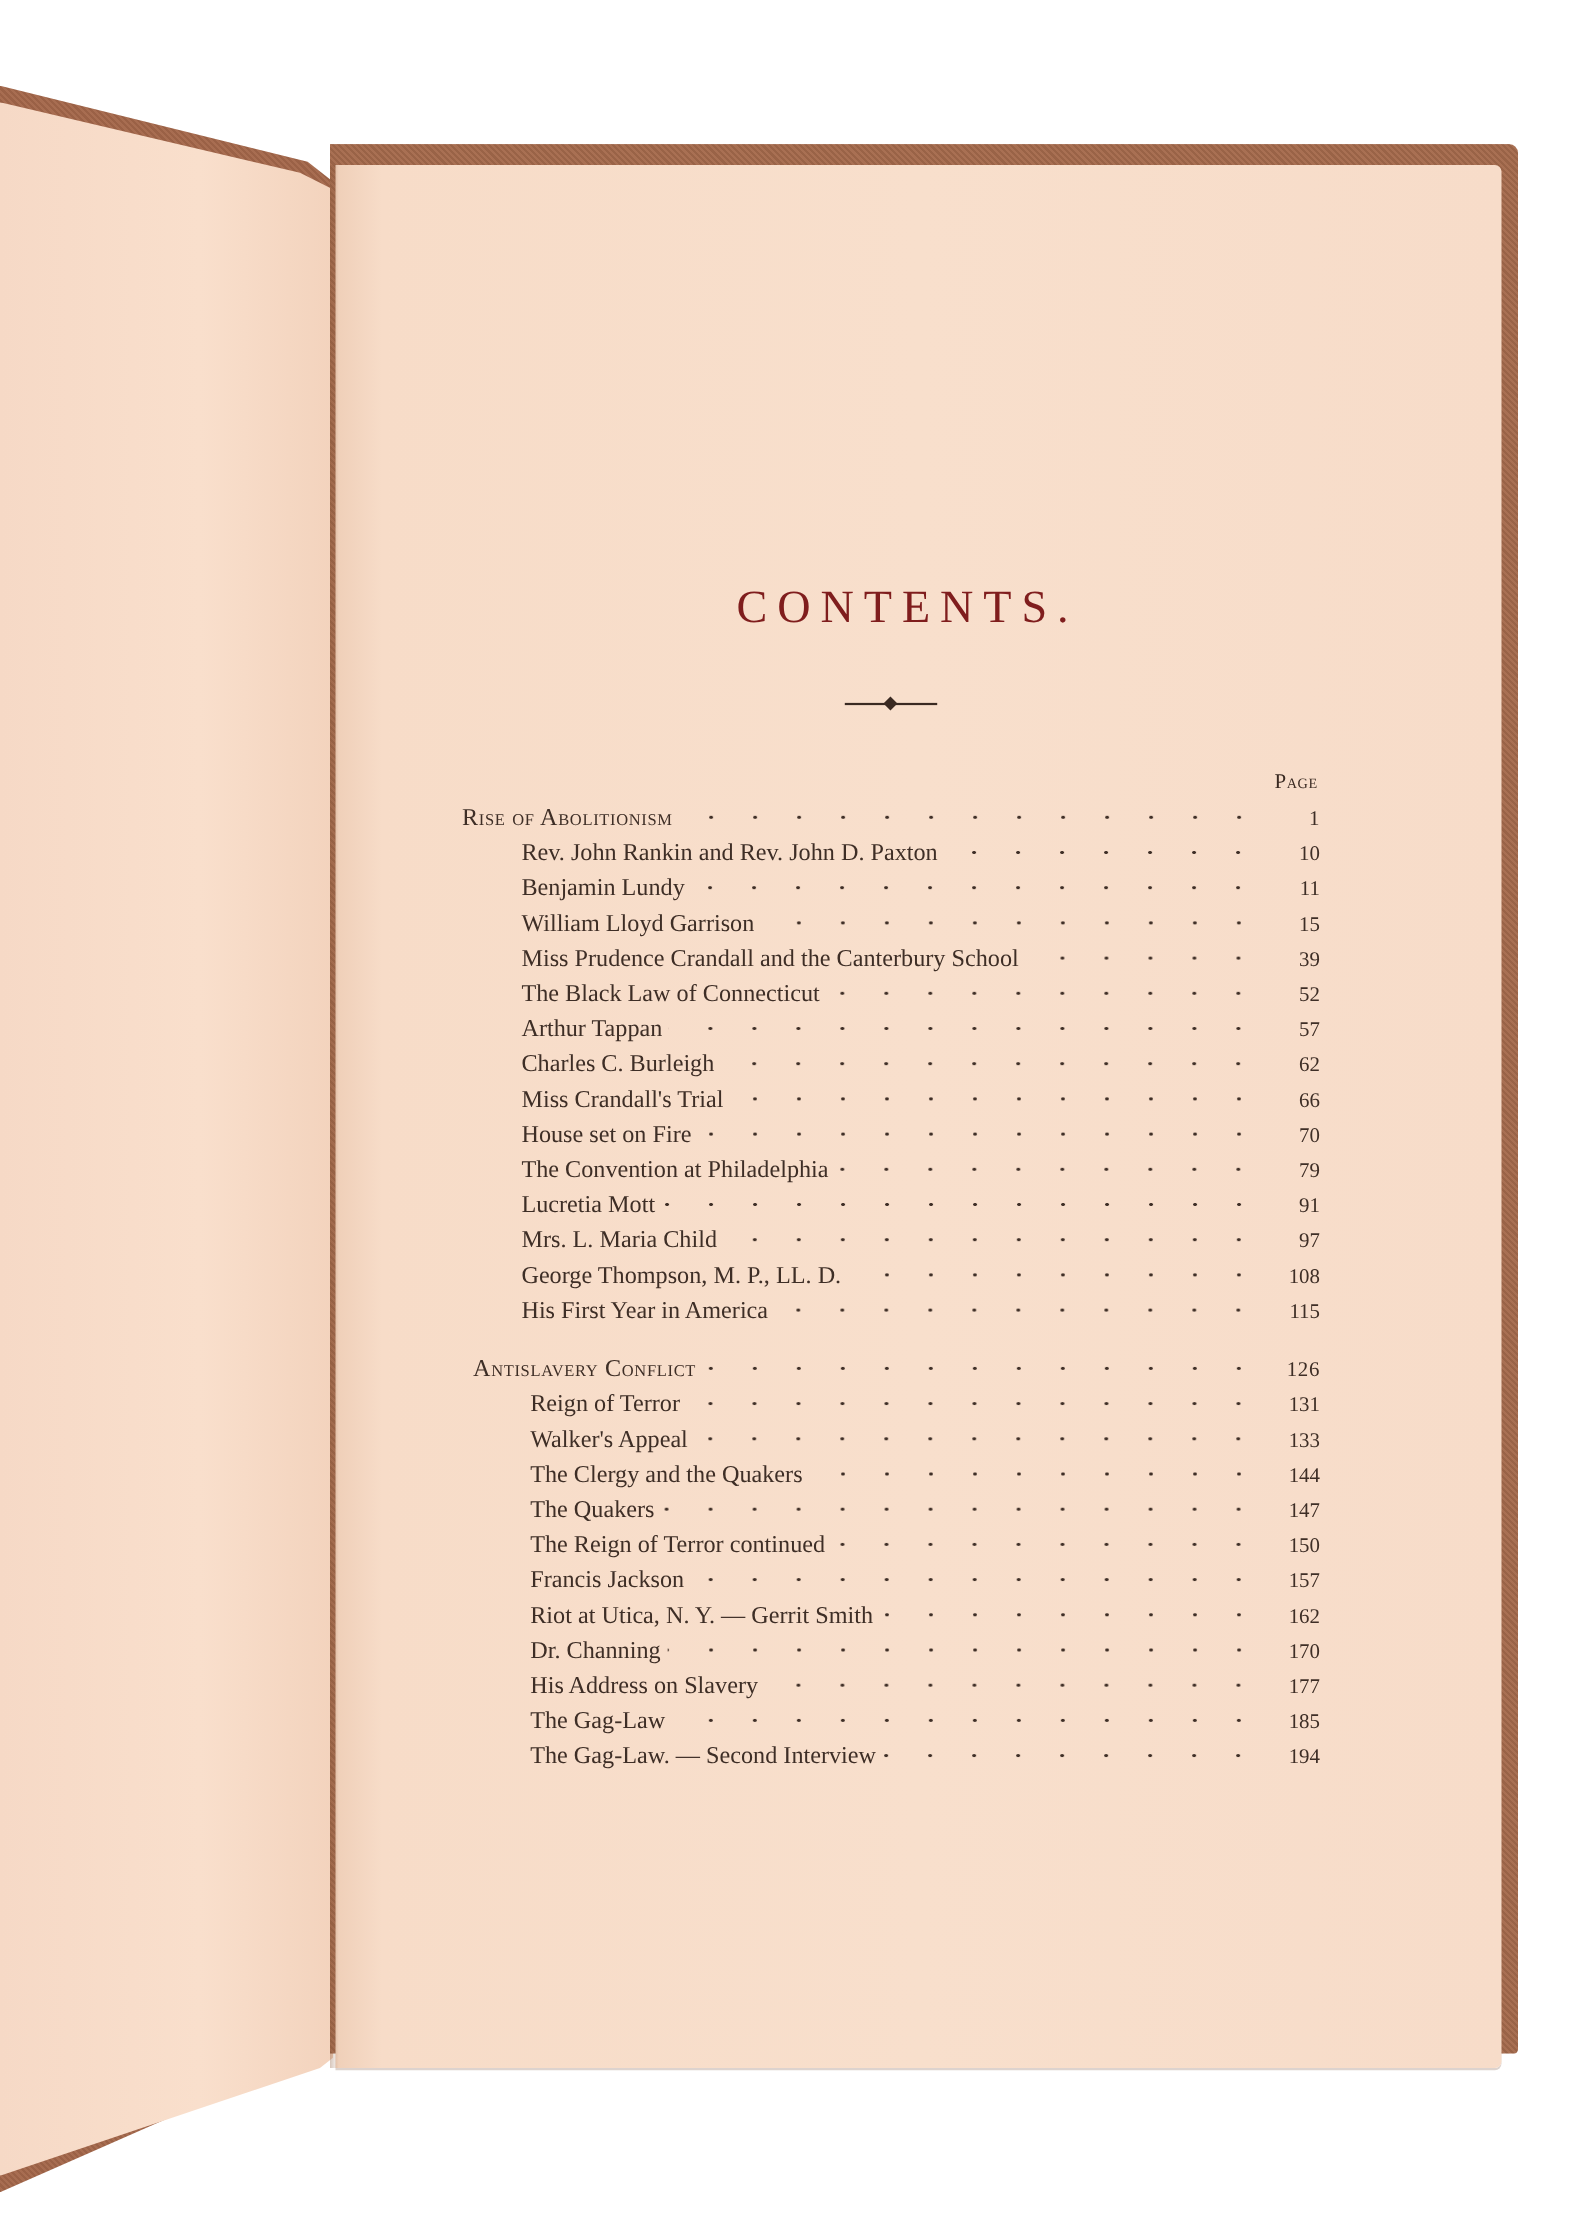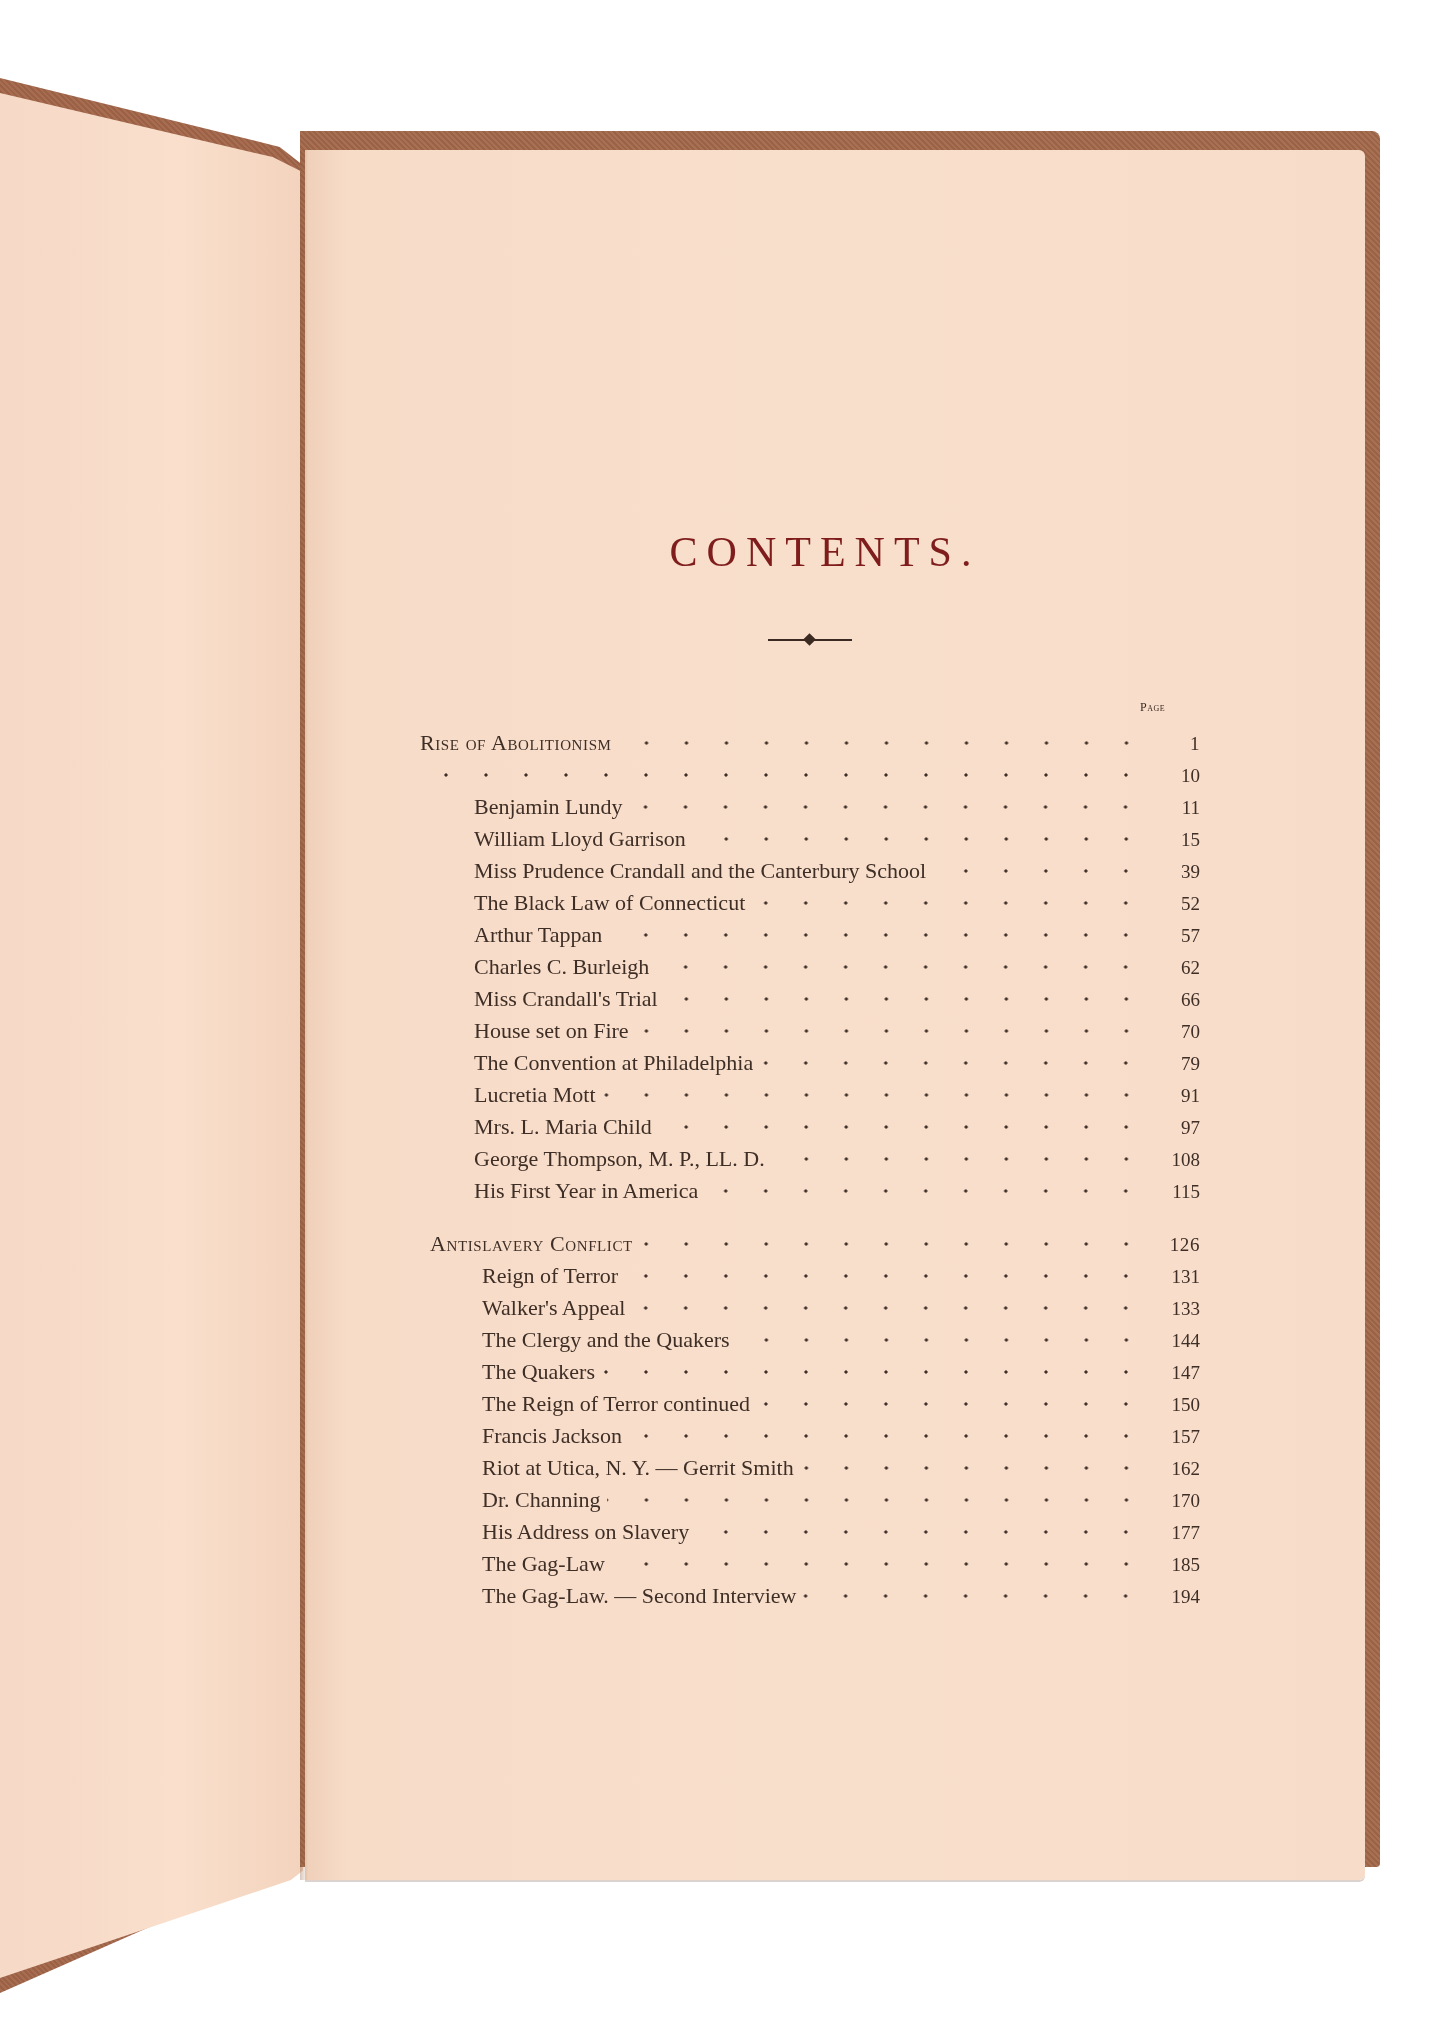--- a/index.html
+++ b/index.html
@@ -37,22 +37,22 @@
   
   .title {
     position: absolute; left: 600px; top: 528px; width: 450px; text-align: center;
     font-size: 42px; letter-spacing: 9px; color: #7f1d1d; font-weight: normal;
   }
   .ornament { position: absolute; left: 768px; top: 633px; width: 84px; height: 14px; }
   .ornament .line { position: absolute; top: 6px; height: 2px; background: #3a2a22; width: 84px; left: 0; }
   .ornament .diamond { position: absolute; left: 37px; top: 2px; width: 9px; height: 9px; background: #3a2a22; transform: rotate(45deg); }
 
   .page-header {
-    position: absolute; left: 1140px; top: 700px; width: 58px; text-align: left;
-    font-size: 12px; font-variant: small-caps; color: #3a2a22; letter-spacing: 0.5px;
+    position: absolute; left: 1140px; top: 700px; width: 58px; text-align: right;
+    font-size: 19px; font-variant: small-caps; color: #3a2a22; letter-spacing: 0.5px;
   }
 
   .toc { position: absolute; left: 420px; top: 718px; width: 780px; }
   .row {
     position: relative; height: 32px; line-height: 32px; font-size: 22px; color: #3e2e26;
     display: flex; align-items: baseline;
   }
   .row.section { font-variant: small-caps; font-size: 22px; letter-spacing: 0.6px; }
   .row.sub .text { padding-left: 54px; }
   .row.section .text { padding-left: 0; }
@@ -87,20 +87,21 @@
 <div class="page-header">Page</div>
 
 <div class="toc">
 
   <div class="row section">
     <span class="text">Rise of Abolitionism</span>
     <span class="leader"></span>
     <span class="num">1</span>
   </div>
   <div class="row sub">
+      <span class="text">Rev. John Rankin and Rev. John D. Paxton</span>
       <span class="leader"></span>
       <span class="num">10</span>
     </div>
   <div class="row sub">
       <span class="text">Benjamin Lundy</span>
       <span class="leader"></span>
       <span class="num">11</span>
     </div>
   <div class="row sub">
       <span class="text">William Lloyd Garrison</span>

